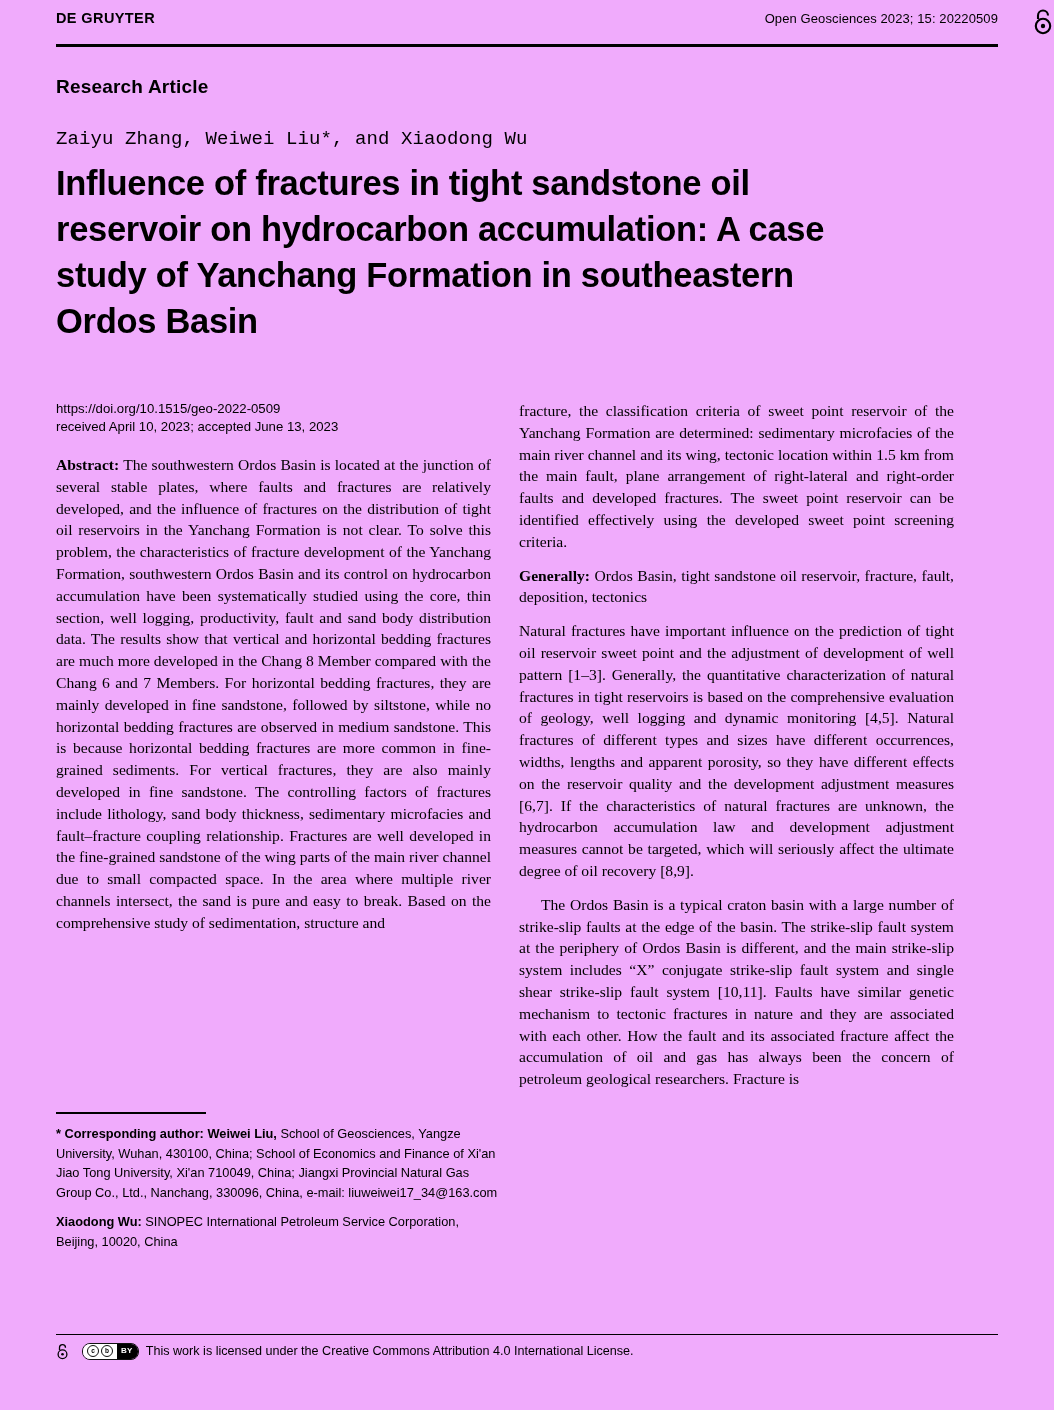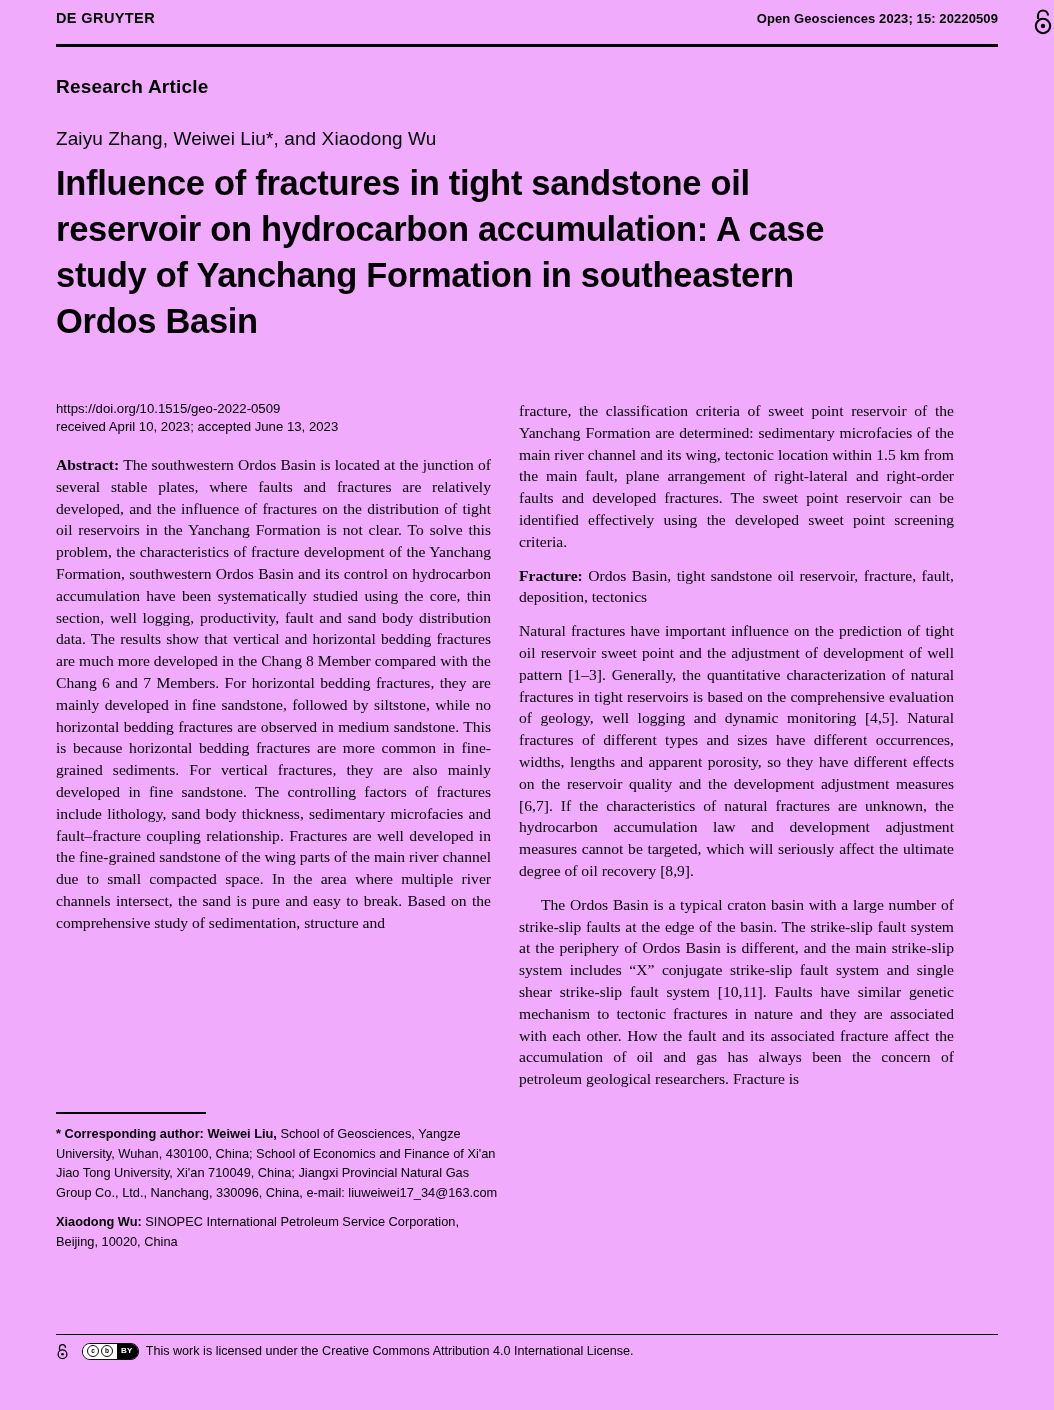--- a/index.html
+++ b/index.html
@@ -34,21 +34,21 @@
     justify-content: space-between;
     font-family: "Liberation Sans", sans-serif;
   }
   .runhead .brand {
     font-size: 14.5px;
     font-weight: bold;
     letter-spacing: 0.4px;
   }
   .runhead .journal {
     font-size: 13px;
-    font-weight: bold;
+    font-weight: normal;
     letter-spacing: 0.1px;
     text-align: center;
   }
   .open-lock {
     position: absolute;
     right: 0px;
     top: 6px;
     width: 22px;
     height: 30px;
   }
@@ -70,21 +70,21 @@
     font-weight: bold;
     font-size: 19px;
     letter-spacing: 0.2px;
   }
 
   
   .authors {
     position: absolute;
     left: 56px;
     top: 128px;
-    font-family: Liberation Sans, sans-serif;
+    font-family: Liberation Mono, monospace;
     font-size: 19px;
     letter-spacing: 0.1px;
   }
 
   
   .title {
     position: absolute;
     left: 56px;
     top: 160px;
     width: 830px;
@@ -246,21 +246,21 @@
   <div class="col col-left">
     <div class="doi">
       <div>https://doi.org/10.1515/geo-2022-0509</div>
       <div>received April 10, 2023; accepted June 13, 2023</div>
     </div>
     <p class="body"><span class="lbl">Abstract:</span> <span>The southwestern Ordos Basin is located at the junction of several stable plates, where faults and fractures are relatively developed, and the influence of fractures on the distribution of tight oil reservoirs in the Yanchang Formation is not clear. To solve this problem, the characteristics of fracture development of the Yanchang Formation, southwestern Ordos Basin and its control on hydrocarbon accumulation have been systematically studied using the core, thin section, well logging, productivity, fault and sand body distribution data. The results show that vertical and horizontal bedding fractures are much more developed in the Chang 8 Member compared with the Chang 6 and 7 Members. For horizontal bedding fractures, they are mainly developed in fine sandstone, followed by siltstone, while no horizontal bedding fractures are observed in medium sandstone. This is because horizontal bedding fractures are more common in fine-grained sediments. For vertical fractures, they are also mainly developed in fine sandstone. The controlling factors of fractures include lithology, sand body thickness, sedimentary microfacies and fault–fracture coupling relationship. Fractures are well developed in the fine-grained sandstone of the wing parts of the main river channel due to small compacted space. In the area where multiple river channels intersect, the sand is pure and easy to break. Based on the comprehensive study of sedimentation, structure and</span></p>
   </div>
 
   <div class="col col-right">
     <p class="body">fracture, the classification criteria of sweet point reservoir of the Yanchang Formation are determined: sedimentary microfacies of the main river channel and its wing, tectonic location within 1.5 km from the main fault, plane arrangement of right-lateral and right-order faults and developed fractures. The sweet point reservoir can be identified effectively using the developed sweet point screening criteria.</p>
-    <p class="body"><span class="lbl">Fracture:</span> <span>Ordos Basin, tight sandstone oil reservoir, fracture, fault, deposition, tectonics</span></p>
+    <p class="body"><span class="lbl">Generally:</span> <span>Ordos Basin, tight sandstone oil reservoir, fracture, fault, deposition, tectonics</span></p>
     <p class="body">Natural fractures have important influence on the prediction of tight oil reservoir sweet point and the adjustment of development of well pattern [1–3]. Generally, the quantitative characterization of natural fractures in tight reservoirs is based on the comprehensive evaluation of geology, well logging and dynamic monitoring [4,5]. Natural fractures of different types and sizes have different occurrences, widths, lengths and apparent porosity, so they have different effects on the reservoir quality and the development adjustment measures [6,7]. If the characteristics of natural fractures are unknown, the hydrocarbon accumulation law and development adjustment measures cannot be targeted, which will seriously affect the ultimate degree of oil recovery [8,9].</p>
     <p class="body indent">The Ordos Basin is a typical craton basin with a large number of strike-slip faults at the edge of the basin. The strike-slip fault system at the periphery of Ordos Basin is different, and the main strike-slip system includes “X” conjugate strike-slip fault system and single shear strike-slip fault system [10,11]. Faults have similar genetic mechanism to tectonic fractures in nature and they are associated with each other. How the fault and its associated fracture affect the accumulation of oil and gas has always been the concern of petroleum geological researchers. Fracture is</p>
   </div>
 
   <div class="fn-rule"></div>
   <div class="footnote">
     <p><span class="lbl">* Corresponding author: Weiwei Liu,</span><span> School of Geosciences, Yangze University, Wuhan, 430100, China; School of Economics and Finance of Xi'an Jiao Tong University, Xi'an 710049, China; Jiangxi Provincial Natural Gas Group Co., Ltd., Nanchang, 330096, China, e-mail: liuweiwei17_34@163.com</span></p>
     <p><span class="lbl">Xiaodong Wu:</span><span> SINOPEC International Petroleum Service Corporation, Beijing, 10020, China</span></p>
   </div>
 

